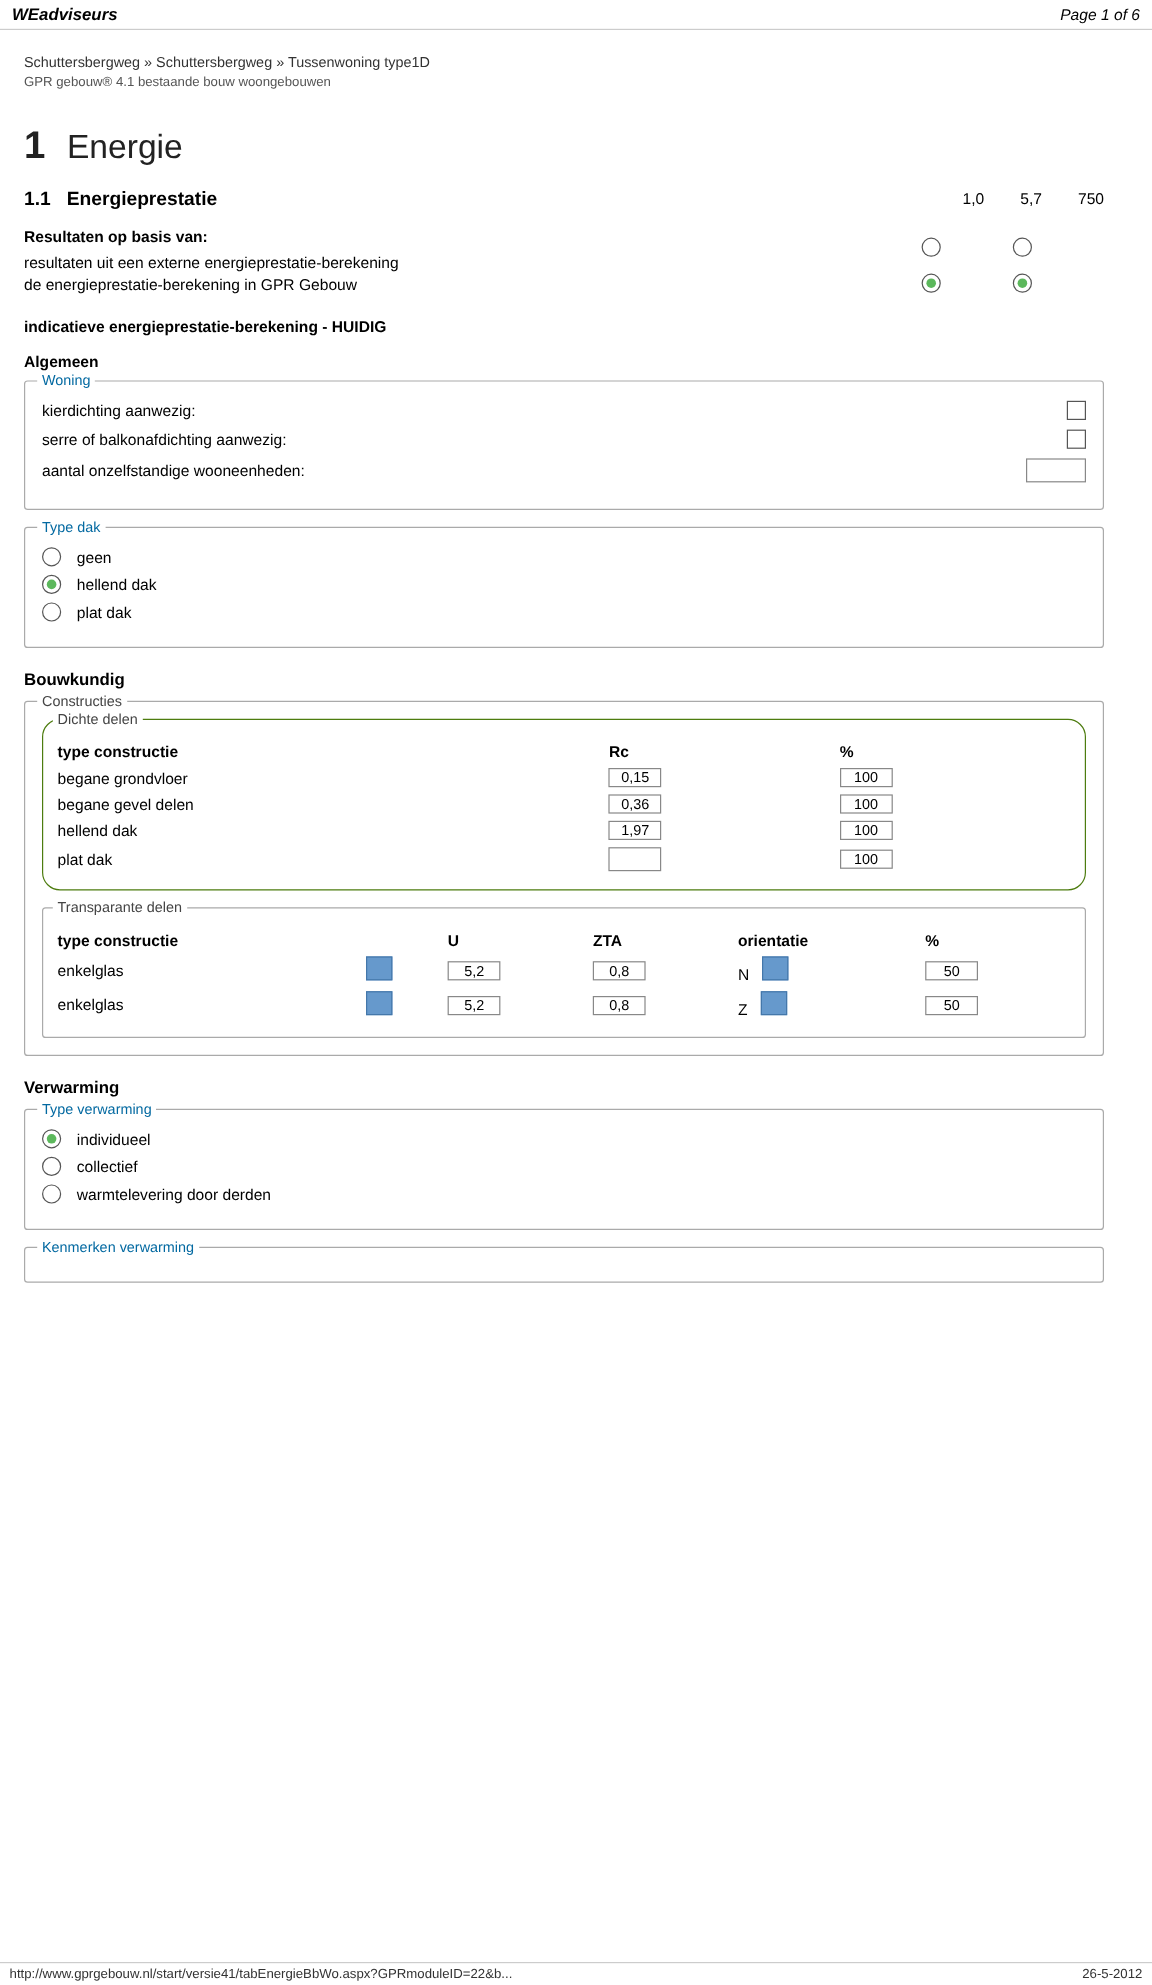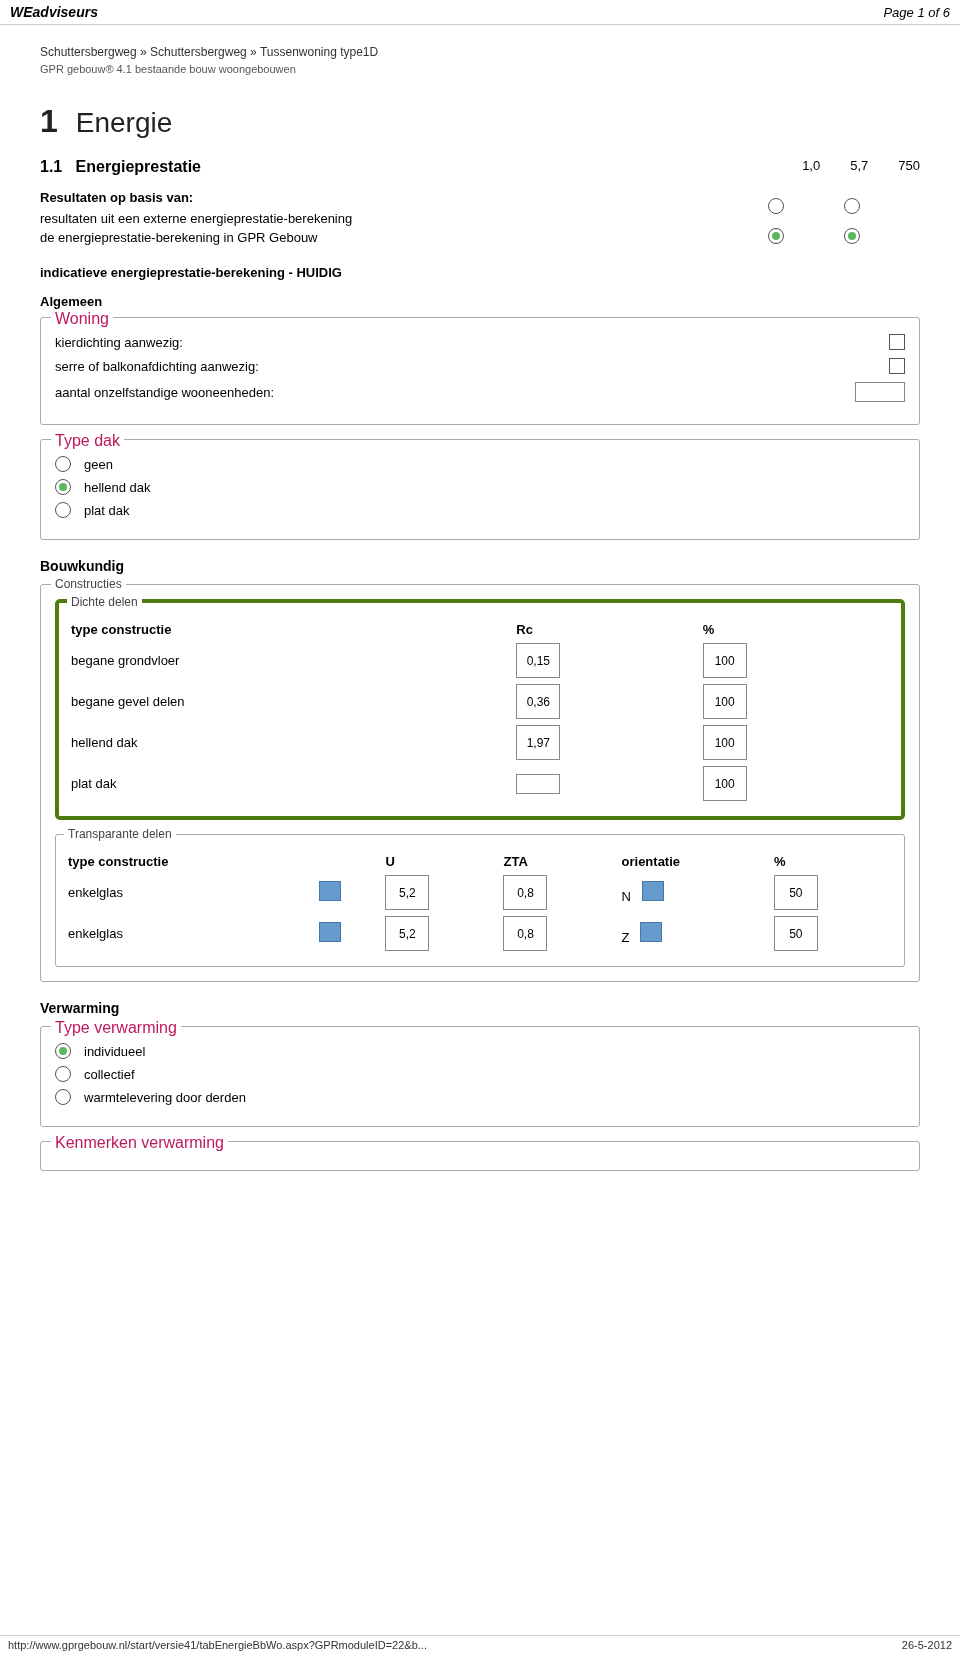--- a/index.html
+++ b/index.html
@@ -24,21 +24,21 @@
     .header-logo {
       font-weight: bold;
       font-size: 14px;
     }
     .header-page {
       font-size: 13px;
     }
 
     
     .main-content {
-      padding: 20px 40px 20px 40px;
+      padding: 20px 40px 20px 20px;
     }
 
     
     .breadcrumb {
       font-size: 12px;
       color: #333;
       margin-bottom: 4px;
     }
     .breadcrumb-sub {
       font-size: 11px;
@@ -135,22 +135,22 @@
       padding: 12px 14px 14px 14px;
       margin-bottom: 14px;
       position: relative;
     }
     .fieldset-legend {
       position: absolute;
       top: -8px;
       left: 10px;
       background: #fff;
       padding: 0 4px;
-      font-size: 16px;
-      color: #be185d;
+      font-size: 12px;
+      color: #0369a1;
     }
     .fieldset-content {
       margin-top: 4px;
     }
 
     
     .form-row {
       display: flex;
       align-items: center;
       margin-bottom: 8px;
@@ -205,22 +205,22 @@
       top: -8px;
       left: 10px;
       background: #fff;
       padding: 0 4px;
       font-size: 12px;
       color: #444;
     }
 
     
     .dichte-delen-box {
-      border: 4px solid #4d7c0f;
-      border-radius: 5px;
+      border: 1px solid #4d7c0f;
+      border-radius: 15px;
       padding: 10px 12px 12px 12px;
       margin-bottom: 14px;
       position: relative;
     }
     .dichte-delen-legend {
       position: absolute;
       top: -8px;
       left: 8px;
       background: #fff;
       padding: 0 4px;
@@ -240,21 +240,21 @@
       font-weight: bold;
       padding: 3px 6px 3px 0;
       font-size: 13px;
     }
     .construction-table td {
       padding: 3px 6px 3px 0;
       vertical-align: middle;
     }
     .table-input {
       width: 44px;
-      height: 35px;
+      height: 16px;
       border: 1px solid #888;
       background: #fff;
       font-size: 12px;
       padding: 1px 3px;
       text-align: center;
     }
     .table-input-empty {
       width: 44px;
       height: 20px;
       border: 1px solid #888;

